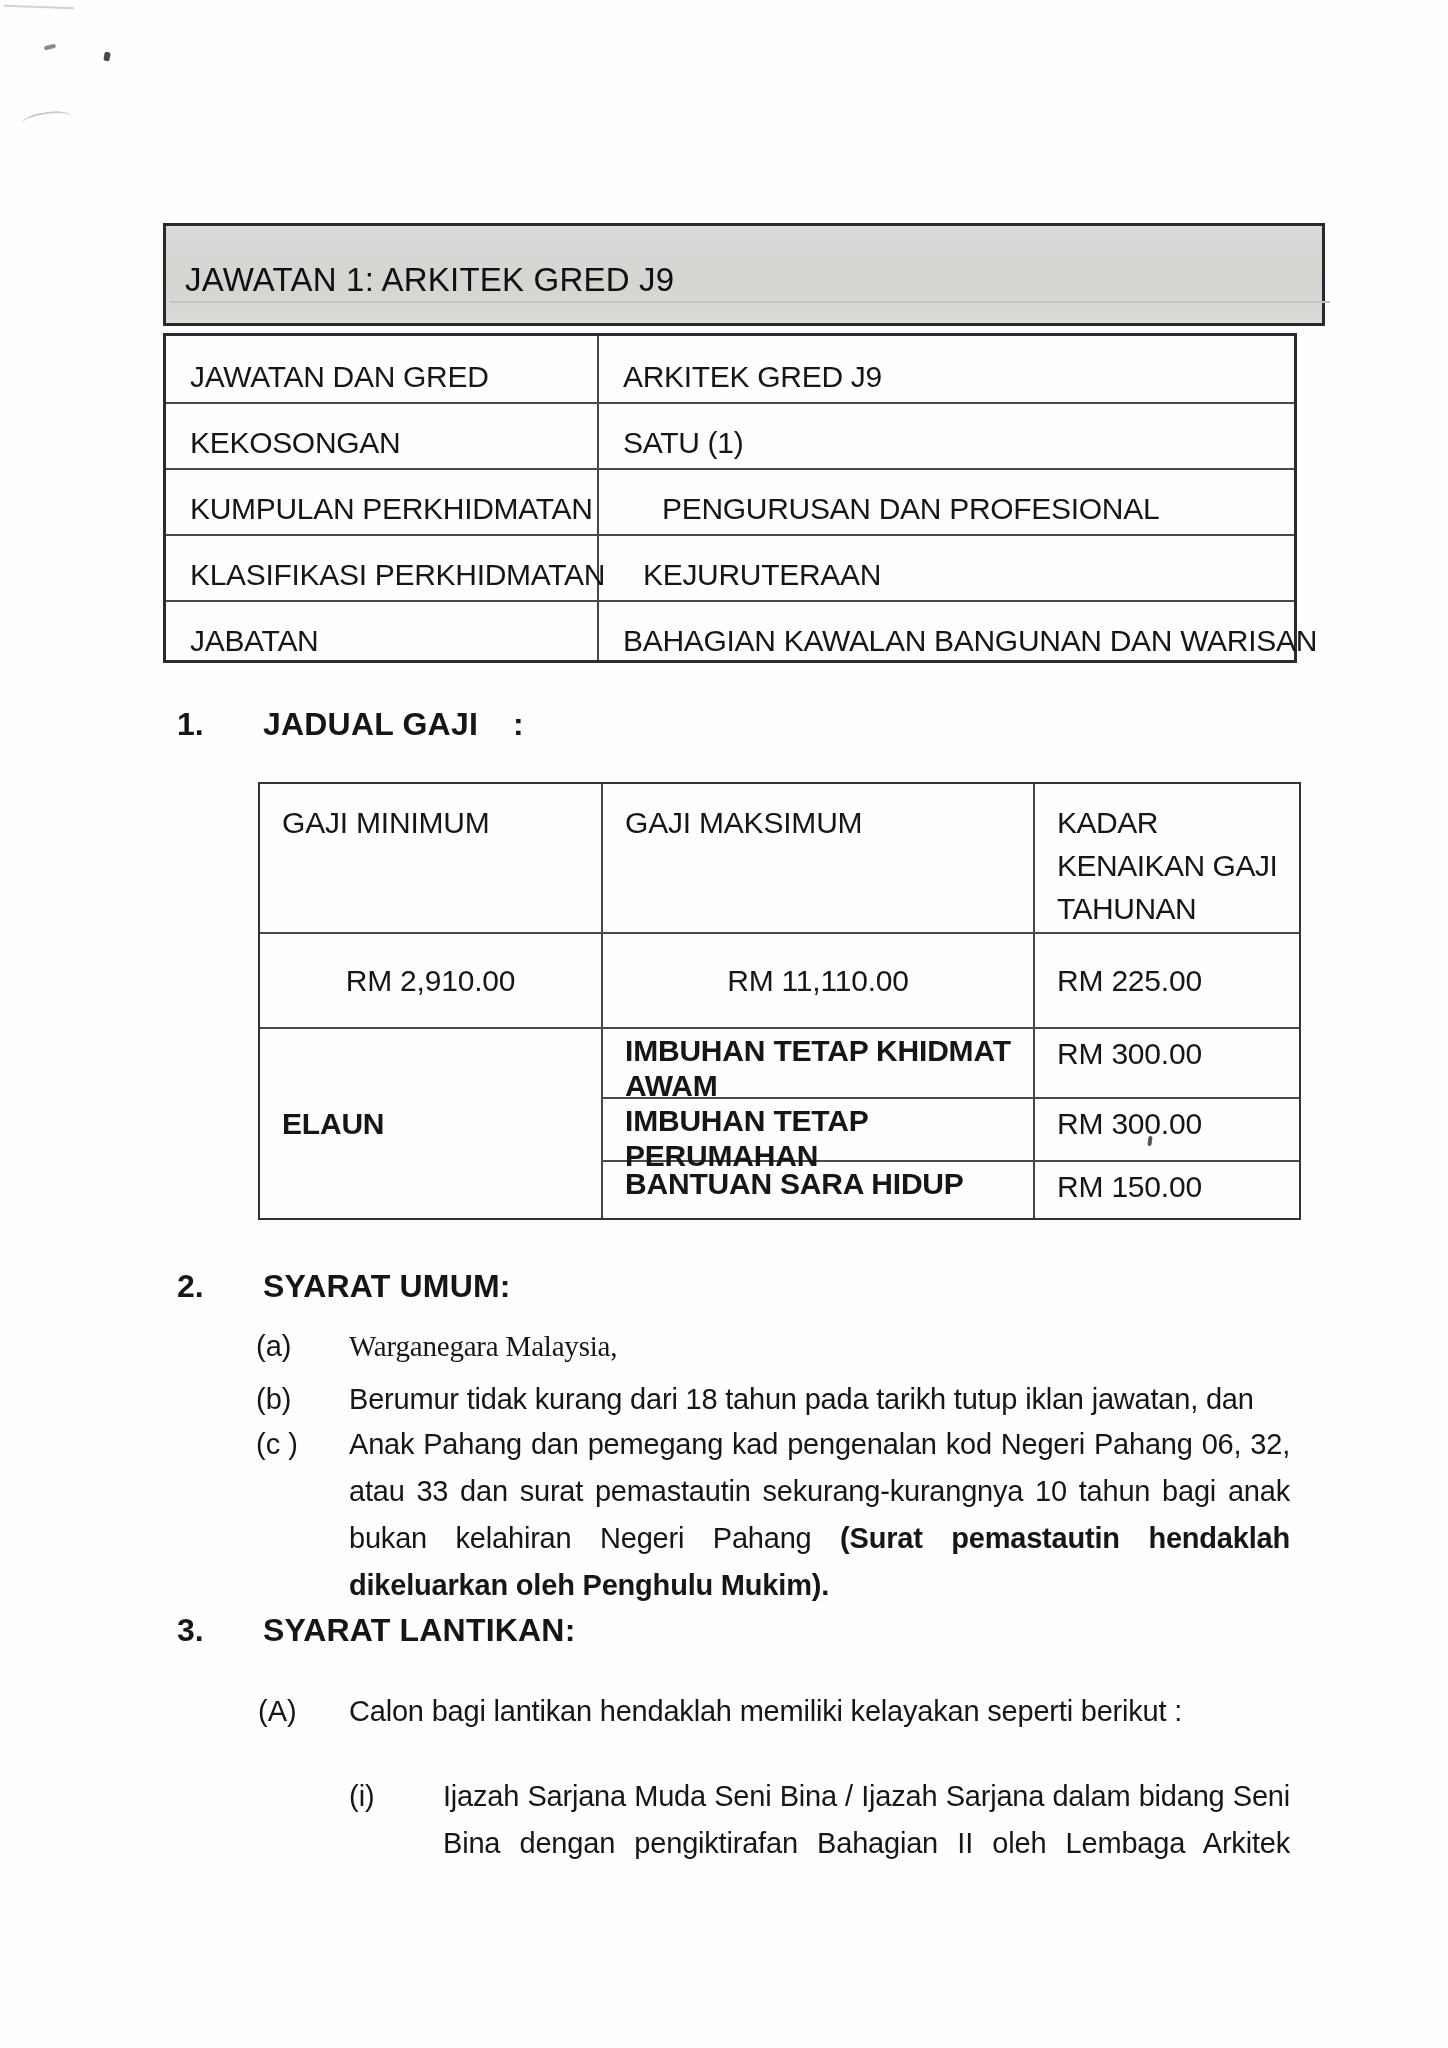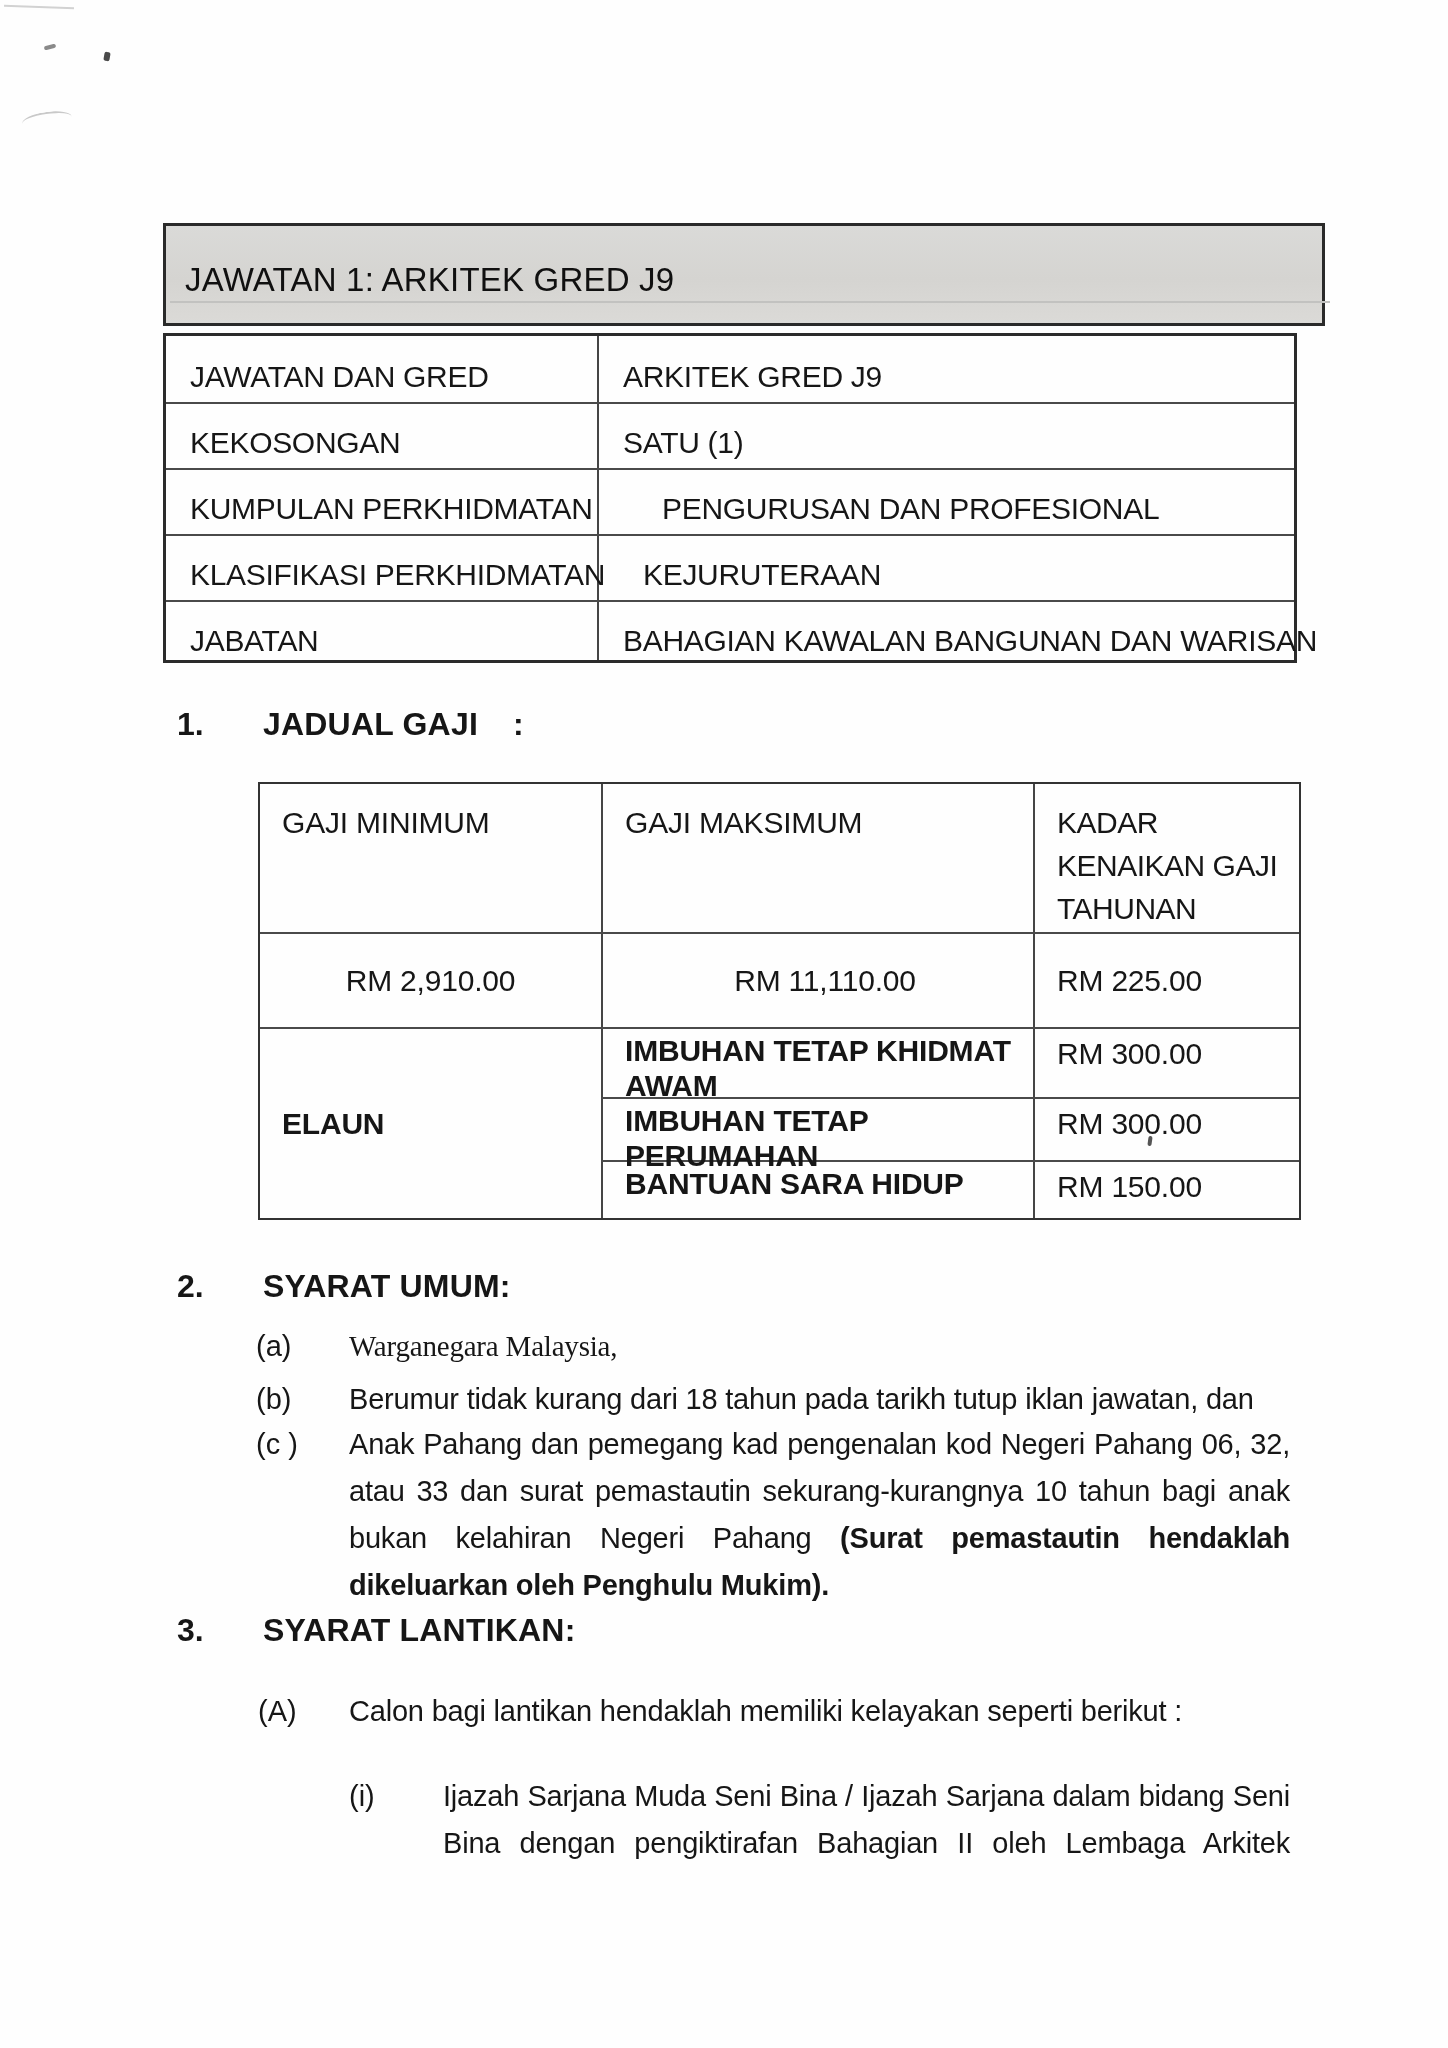--- a/index.html
+++ b/index.html
@@ -137,21 +137,21 @@
     <div class="abs sal-hline" style="left:341px;top:313px;width:698px;"></div>
     <div class="abs sal-hline" style="left:341px;top:376px;width:698px;"></div>
 
     <div class="abs sal-cell sal-head" style="left:0;top:0;width:341px;height:148px;">GAJI MINIMUM</div>
     <div class="abs sal-cell sal-head" style="left:343px;top:0;width:430px;height:148px;">GAJI MAKSIMUM</div>
     <div class="abs sal-cell sal-head" style="left:775px;top:0;width:264px;height:148px;letter-spacing:-.5px;">KADAR
 KENAIKAN GAJI
 TAHUNAN</div>
 
     <div class="abs sal-cell sal-center" style="left:0;top:150px;width:341px;height:93px;">RM 2,910.00</div>
-    <div class="abs sal-cell sal-center" style="left:350px;top:150px;width:430px;height:93px;">RM 11,110.00</div>
+    <div class="abs sal-cell sal-center" style="left:343px;top:150px;width:430px;height:93px;">RM 11,110.00</div>
     <div class="abs sal-cell" style="left:775px;top:150px;width:264px;height:93px;display:flex;align-items:center;padding-left:22px;">RM 225.00</div>
 
     <div class="abs sal-cell sal-allow-name" style="left:343px;top:245px;width:430px;height:68px;">IMBUHAN TETAP KHIDMAT
 AWAM</div>
 
     <div class="abs sal-cell" style="left:0;top:245px;width:341px;height:189px;display:flex;align-items:center;padding-left:22px;font-weight:bold;">ELAUN</div>
     <div class="abs sal-cell sal-amount" style="left:775px;top:245px;width:264px;height:68px;">RM 300.00</div>
 
     <div class="abs sal-cell sal-allow-name" style="left:343px;top:315px;width:430px;height:61px;">IMBUHAN TETAP
 PERUMAHAN</div>

